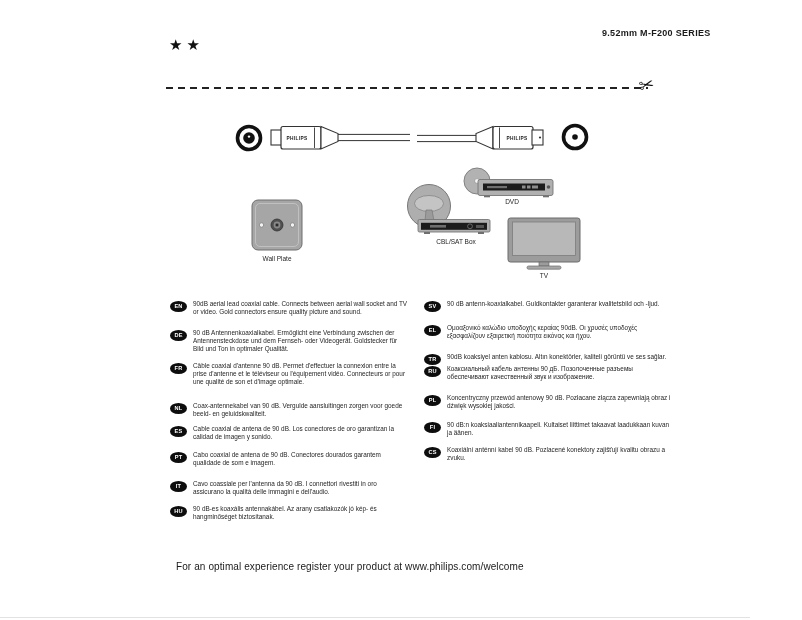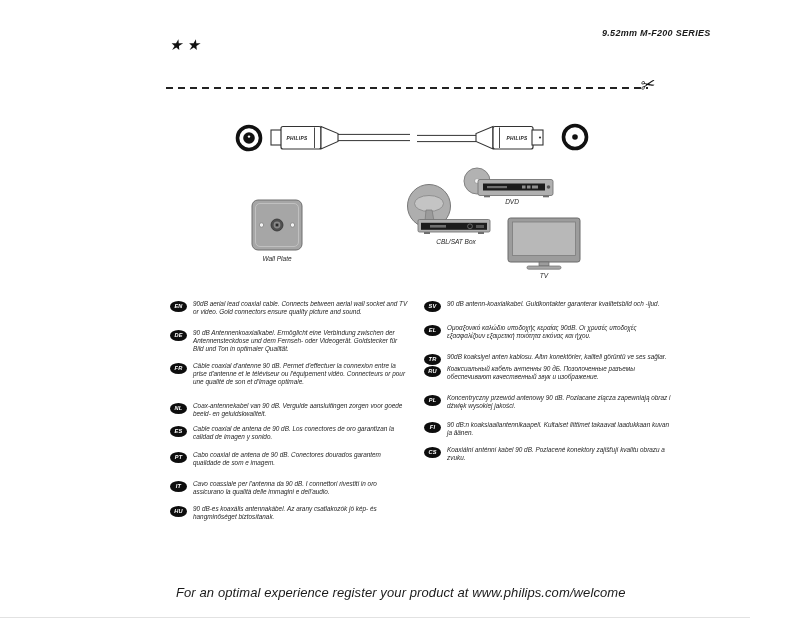--- a/index.html
+++ b/index.html
@@ -4,21 +4,20 @@
 <style>
   * { margin: 0; padding: 0; box-sizing: border-box; }
   html, body { background: #fff; }
   body { font-family: "Liberation Sans", sans-serif; }
   .page {
     position: relative;
     width: 750px;
     height: 620px;
     background: #fff;
     overflow: hidden;
-    font-style: italic;
   }
   .page-bottom-edge {
     position: absolute;
     left: 0; right: 0; bottom: 2px;
     height: 1px;
     background: #e2e2e2;
   }
   .model-title {
     position: absolute;
     left: 602px; top: 28px;
@@ -83,24 +82,23 @@
   .col-right .lang-entry { left: 424px; width: 248px; }
   
   .le0 { top: 300px; } .le1 { top: 329px; } .le2 { top: 362px; } .le3 { top: 402px; }
   .le4 { top: 425px; } .le5 { top: 451px; } .le6 { top: 480px; } .le7 { top: 505px; }
   
   .re0 { top: 300px; } .re1 { top: 324px; } .re2 { top: 353px; } .re3 { top: 365px; }
   .re4 { top: 394px; } .re5 { top: 421px; } .re6 { top: 446px; }
   .footer-line {
     position: absolute;
     left: 176px; top: 561px;
-    font-size: 13px;
+    font-size: 10px;
     color: #1a1a1a;
     letter-spacing: 0.1px;
-    margin-top: 24px;
   }
   text.svg-label { font-family: "Liberation Sans", sans-serif; font-size: 6.5px; fill: #1f1f1f; text-anchor: middle; }
   text.brand { font-family: "Liberation Sans", sans-serif; font-size: 4.8px; font-weight: 700; letter-spacing: 0.35px; fill: #222; text-anchor: middle; }
 </style>
 </head>
 <body>
 
 <div class="page">
 
   <div class="model-title">9.52mm M-F200 SERIES</div>

